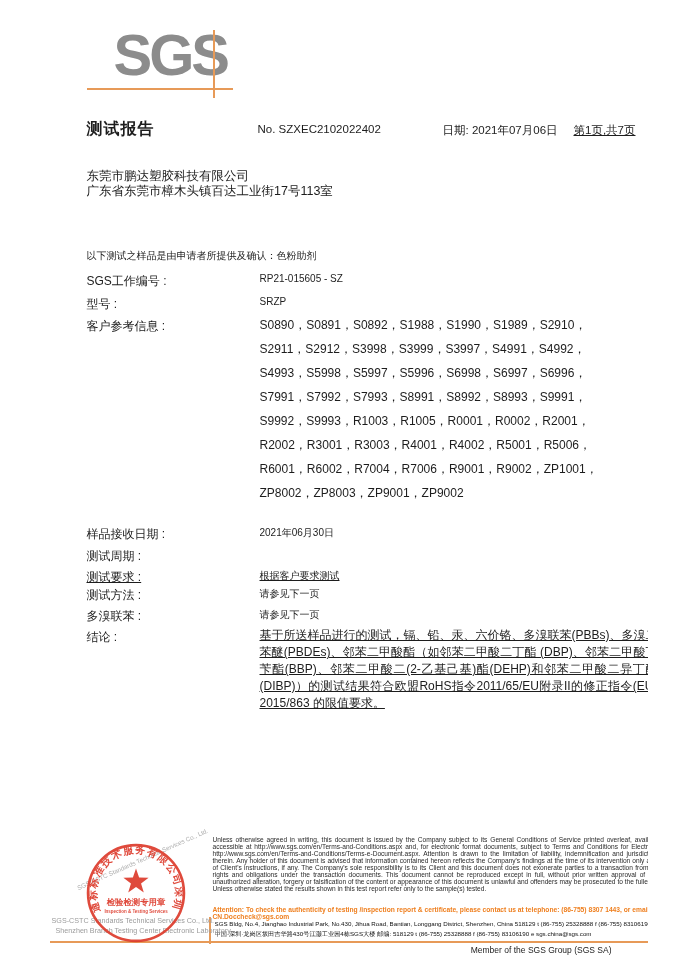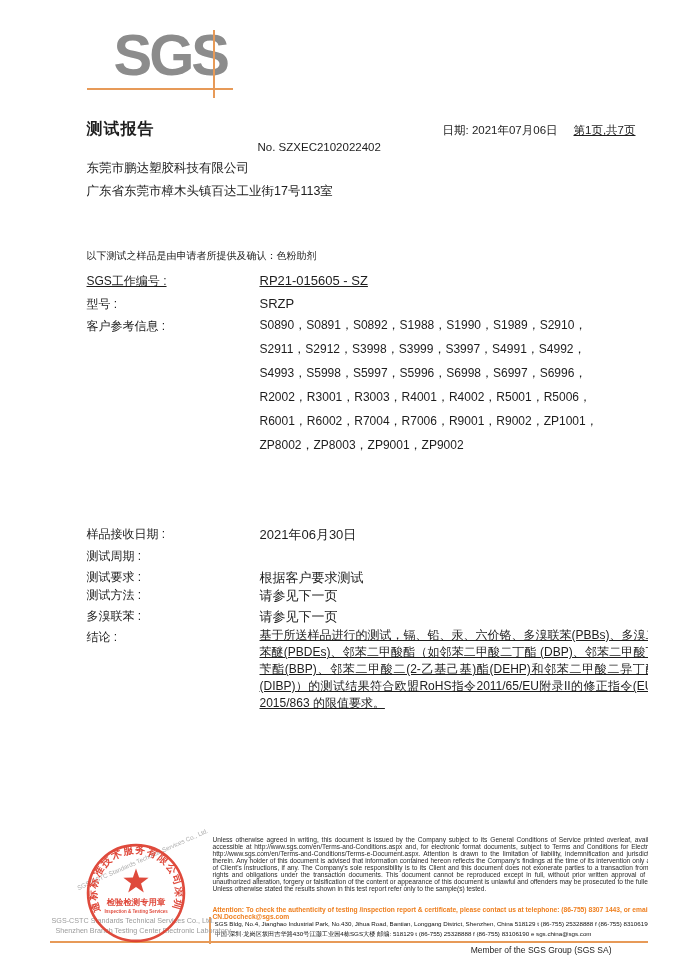--- a/index.html
+++ b/index.html
@@ -14,36 +14,36 @@
   .logo-text {
     position:absolute; left:84px; top:26px;
     font-size:58px; font-weight:bold; color:#8c8c8c;
     letter-spacing:-3px; line-height:1;
   }
   .logo-hline { position:absolute; left:57px; top:88px; width:146px; height:2px; background:#e79a58; }
   .logo-vline { position:absolute; left:183px; top:30px; width:2px; height:68px; background:#e79a58; }
 
   
   .report-title { position:absolute; left:57px; top:119px; font-size:16px; font-weight:bold; letter-spacing:1px; }
-  .report-no    { position:absolute; left:228px; top:141px; font-size:11.5px; }
+  .report-no    { position:absolute; left:228px; top:123px; font-size:11.5px; }
   .report-date  { position:absolute; left:413px; top:123px; font-size:11.5px; }
   .report-pages { position:absolute; left:544px; top:123px; font-size:11.5px;text-decoration:underline; }
 
   
-  .applicant-name    { position:absolute; left:57px; top:160px; font-size:12.5px; }
+  .applicant-name    { position:absolute; left:57px; top:168px; font-size:12.5px; }
   .applicant-address { position:absolute; left:57px; top:183px; font-size:12.5px; }
 
   
   .intro { position:absolute; left:57px; top:249px; font-size:10px; }
   .lbl { position:absolute; left:57px; font-size:12px; white-space:nowrap; }
-  .val { position:absolute; left:230px; font-size:13px; white-space:nowrap;text-align:center; }
-  .t-jobno { top:273px;text-decoration:underline; } .t-model { top:296px; }
+  .val { position:absolute; left:230px; font-size:10px; white-space:nowrap;text-align:center; }
+  .t-jobno { top:273px; } .t-model { top:296px; }
   .t-ref { top:318px; }
   .ref-lines { position:absolute; left:230px; top:313px; font-size:12px; line-height:24px; white-space:nowrap; }
-  .t-recv { top:526px; } .t-period { top:548px; } .t-req { top:569px; }
+  .t-recv { top:526px; } .t-period { top:548px; } .t-req { top:569px;text-decoration:underline; }
   .t-method { top:587px; } .t-result { top:608px; } .t-concl { top:629px; }
   .conclusion-text {
     position:absolute; left:230px; top:627px; width:398px;
     font-size:12px; line-height:17px; text-align:justify;text-decoration:underline;
   }
 
   
   .disclaimer {
     position:absolute; left:183px; top:836px; width:492px;
     font-size:6.6px; line-height:7px; text-align:justify; color:#2a2a2a;
@@ -93,20 +93,22 @@
   <div class="val t-jobno">RP21-015605 - SZ</div>
 
   <div class="lbl t-model">型号 :</div>
   <div class="val t-model">SRZP</div>
 
   <div class="lbl t-ref">客户参考信息 :</div>
   <div class="ref-lines">
     <div>S0890，S0891，S0892，S1988，S1990，S1989，S2910，</div>
     <div>S2911，S2912，S3998，S3999，S3997，S4991，S4992，</div>
     <div>S4993，S5998，S5997，S5996，S6998，S6997，S6996，</div>
+    <div>S7991，S7992，S7993，S8991，S8992，S8993，S9991，</div>
+    <div>S9992，S9993，R1003，R1005，R0001，R0002，R2001，</div>
     <div>R2002，R3001，R3003，R4001，R4002，R5001，R5006，</div>
     <div>R6001，R6002，R7004，R7006，R9001，R9002，ZP1001，</div>
     <div>ZP8002，ZP8003，ZP9001，ZP9002</div>
   </div>
 
   <div class="lbl t-recv">样品接收日期 :</div>
   <div class="val t-recv">2021年06月30日</div>
 
   <div class="lbl t-period">测试周期 :</div>
 

